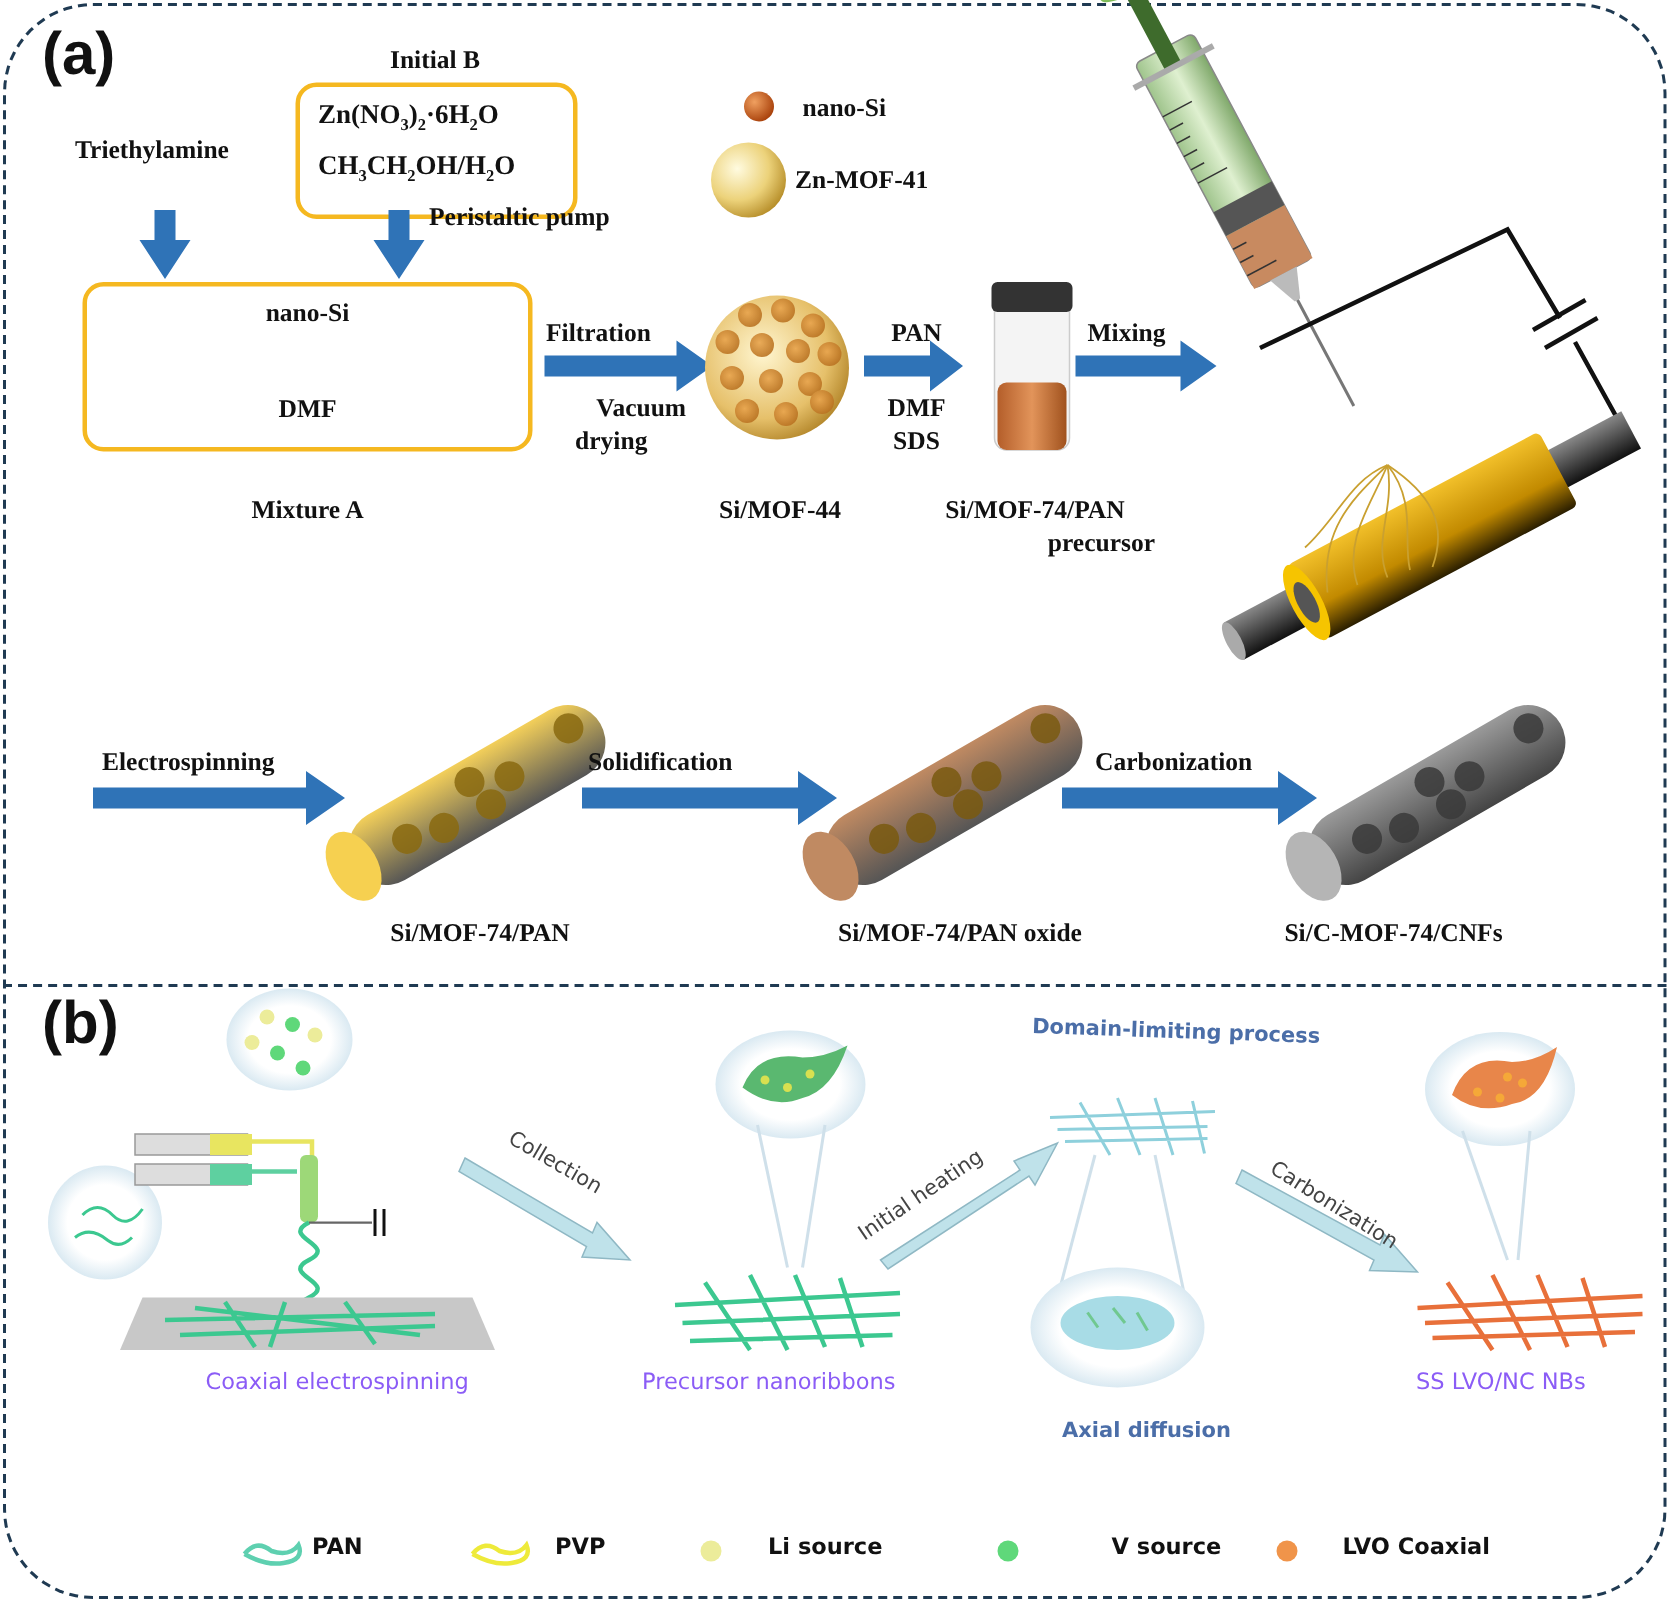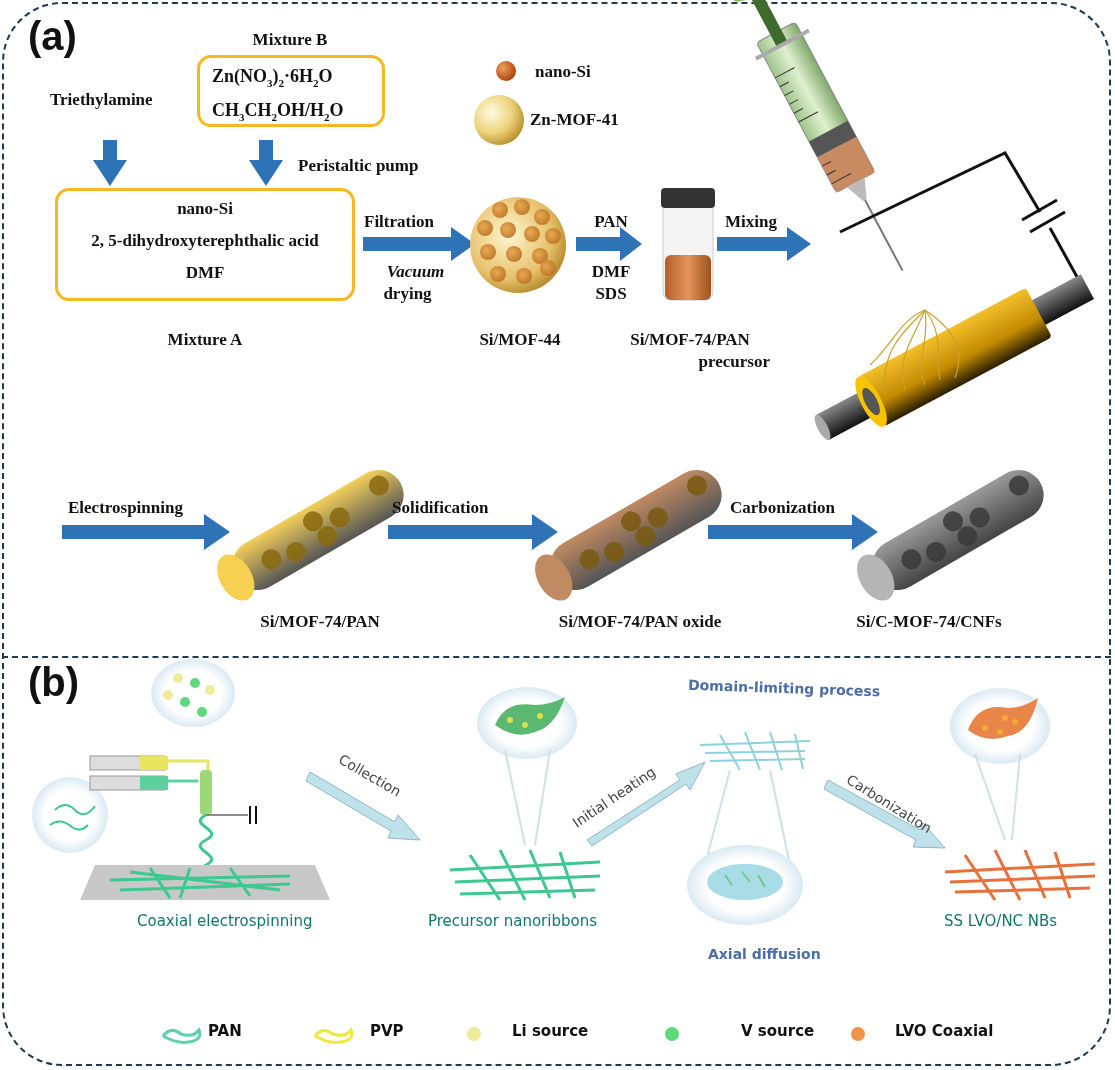--- a/index.html
+++ b/index.html
@@ -8,45 +8,45 @@
   .frame { position: absolute; left: 2px; top: 2px; width: 1109px; height: 1064px;
            border: 2px dashed #1f3a52; border-radius: 60px; box-sizing: border-box; }
   .divider { position: absolute; left: 2px; top: 656px; width: 1109px; height: 0;
              border-top: 2px dashed #1f3a52; }
   .panel-label { position: absolute; font-family: "Liberation Sans", sans-serif;
                  font-weight: bold; font-size: 40px; color: #111; }
   .t { position: absolute; font-weight: bold; font-size: 17px; white-space: nowrap; }
   .tc { text-align: center; }
   .box { position: absolute; border: 3px solid #f5b820; border-radius: 14px; box-sizing: border-box; }
   .b-caption { position: absolute; font-family: "DejaVu Sans", sans-serif; font-size: 15px;
-               color: #0f766e; white-space: nowrap; }
+               color: #8b5cf6; white-space: nowrap; }
   .b-blue { position: absolute; font-family: "DejaVu Sans", sans-serif; font-weight: bold;
             font-size: 14px; color: #4b6ea8; white-space: nowrap; }
   .b-arrow-label { position: absolute; font-family: "DejaVu Sans", sans-serif; font-size: 14px;
                    color: #444; white-space: nowrap; transform-origin: left center; }
   .legend-item { position: absolute; top: 1022px; display: flex; align-items: center;
                  font-family: "DejaVu Sans", sans-serif; font-weight: bold; font-size: 15px; color: #111; }
   svg { position: absolute; overflow: visible; }
 </style>
 </head>
 <body>
 
 <div class="frame"></div>
 <div class="divider"></div>
 
 <div class="panel-label" style="left:28px; top:14px;">(a)</div>
 
-<div class="t tc" style="left:200px; top:30px; width:180px;">Mixture B</div>
-<div class="box" style="left:197px; top:55px; width:188px; height:72px;">
+<div class="t tc" style="left:200px; top:30px; width:180px;">Initial B</div>
+<div class="box" style="left:197px; top:55px; width:188px; height:91px;">
   <div class="t" style="left:12px; top:8px; font-size:18px;">Zn(NO<sub style="font-size:11px">3</sub>)<sub style="font-size:11px">2</sub>·6H<sub style="font-size:11px">2</sub>O</div>
   <div class="t" style="left:12px; top:42px; font-size:18px;font-family:Liberation Serif, serif;">CH<sub style="font-size:11px">3</sub>CH<sub style="font-size:11px">2</sub>OH/H<sub style="font-size:11px">2</sub>O</div>
 </div>
 
 <div class="t" style="left:50px; top:90px;">Triethylamine</div>
-<div class="t" style="left:286px; top:156px;margin-left:12px;">Peristaltic pump</div>
+<div class="t" style="left:286px; top:135px;">Peristaltic pump</div>
 
 <svg width="1115" height="660" style="left:0;top:0;">
 
   <g fill="#2f73b7">
     <path d="M103 140 h14 v20 h10 l-17 26 l-17 -26 h10 z"></path>
     <path d="M259 140 h14 v20 h10 l-17 26 l-17 -26 h10 z"></path>
 
     <path d="M363 237 h88 v-10 l24 17 l-24 17 v-10 h-88 z"></path>
     <path d="M576 237 h44 v-10 l22 17 l-22 17 v-10 h-44 z"></path>
     <path d="M717 237 h70 v-10 l24 17 l-24 17 v-10 h-70 z"></path>
@@ -214,27 +214,26 @@
         <circle cx="75" cy="-8" r="10"></circle>
       </g>
   </g>
 </svg>
 
 <div class="t" style="left:535px; top:62px;">nano-Si</div>
 <div class="t" style="left:530px; top:110px;">Zn-MOF-41</div>
 
 <div class="box" style="left:55px; top:188px; width:300px; height:113px;">
   <div class="t tc" style="left:0; width:294px; top:8px;">nano-Si</div>
-  <div class="t tc" style="left:0; width:294px; top:40px;">2, 5-dihydroxyterephthalic acid</div>
   <div class="t tc" style="left:0; width:294px; top:72px;">DMF</div>
 </div>
 <div class="t tc" style="left:115px; width:180px; top:330px;">Mixture A</div>
 
 <div class="t" style="left:364px; top:212px;">Filtration</div>
-<div class="t tc" style="left:368px; width:95px; top:262px;font-style:italic;">Vacuum</div>
+<div class="t tc" style="left:380px; width:95px; top:262px;">Vacuum</div>
 <div class="t tc" style="left:360px; width:95px; top:284px;">drying</div>
 
 <div class="t tc" style="left:576px; width:70px; top:212px;">PAN</div>
 <div class="t tc" style="left:576px; width:70px; top:262px;">DMF</div>
 <div class="t tc" style="left:576px; width:70px; top:284px;">SDS</div>
 
 <div class="t" style="left:725px; top:212px;">Mixing</div>
 
 <div class="t tc" style="left:460px; width:120px; top:330px;">Si/MOF-44</div>
 <div class="t tc" style="left:610px; width:160px; top:330px;">Si/MOF-74/PAN</div>

